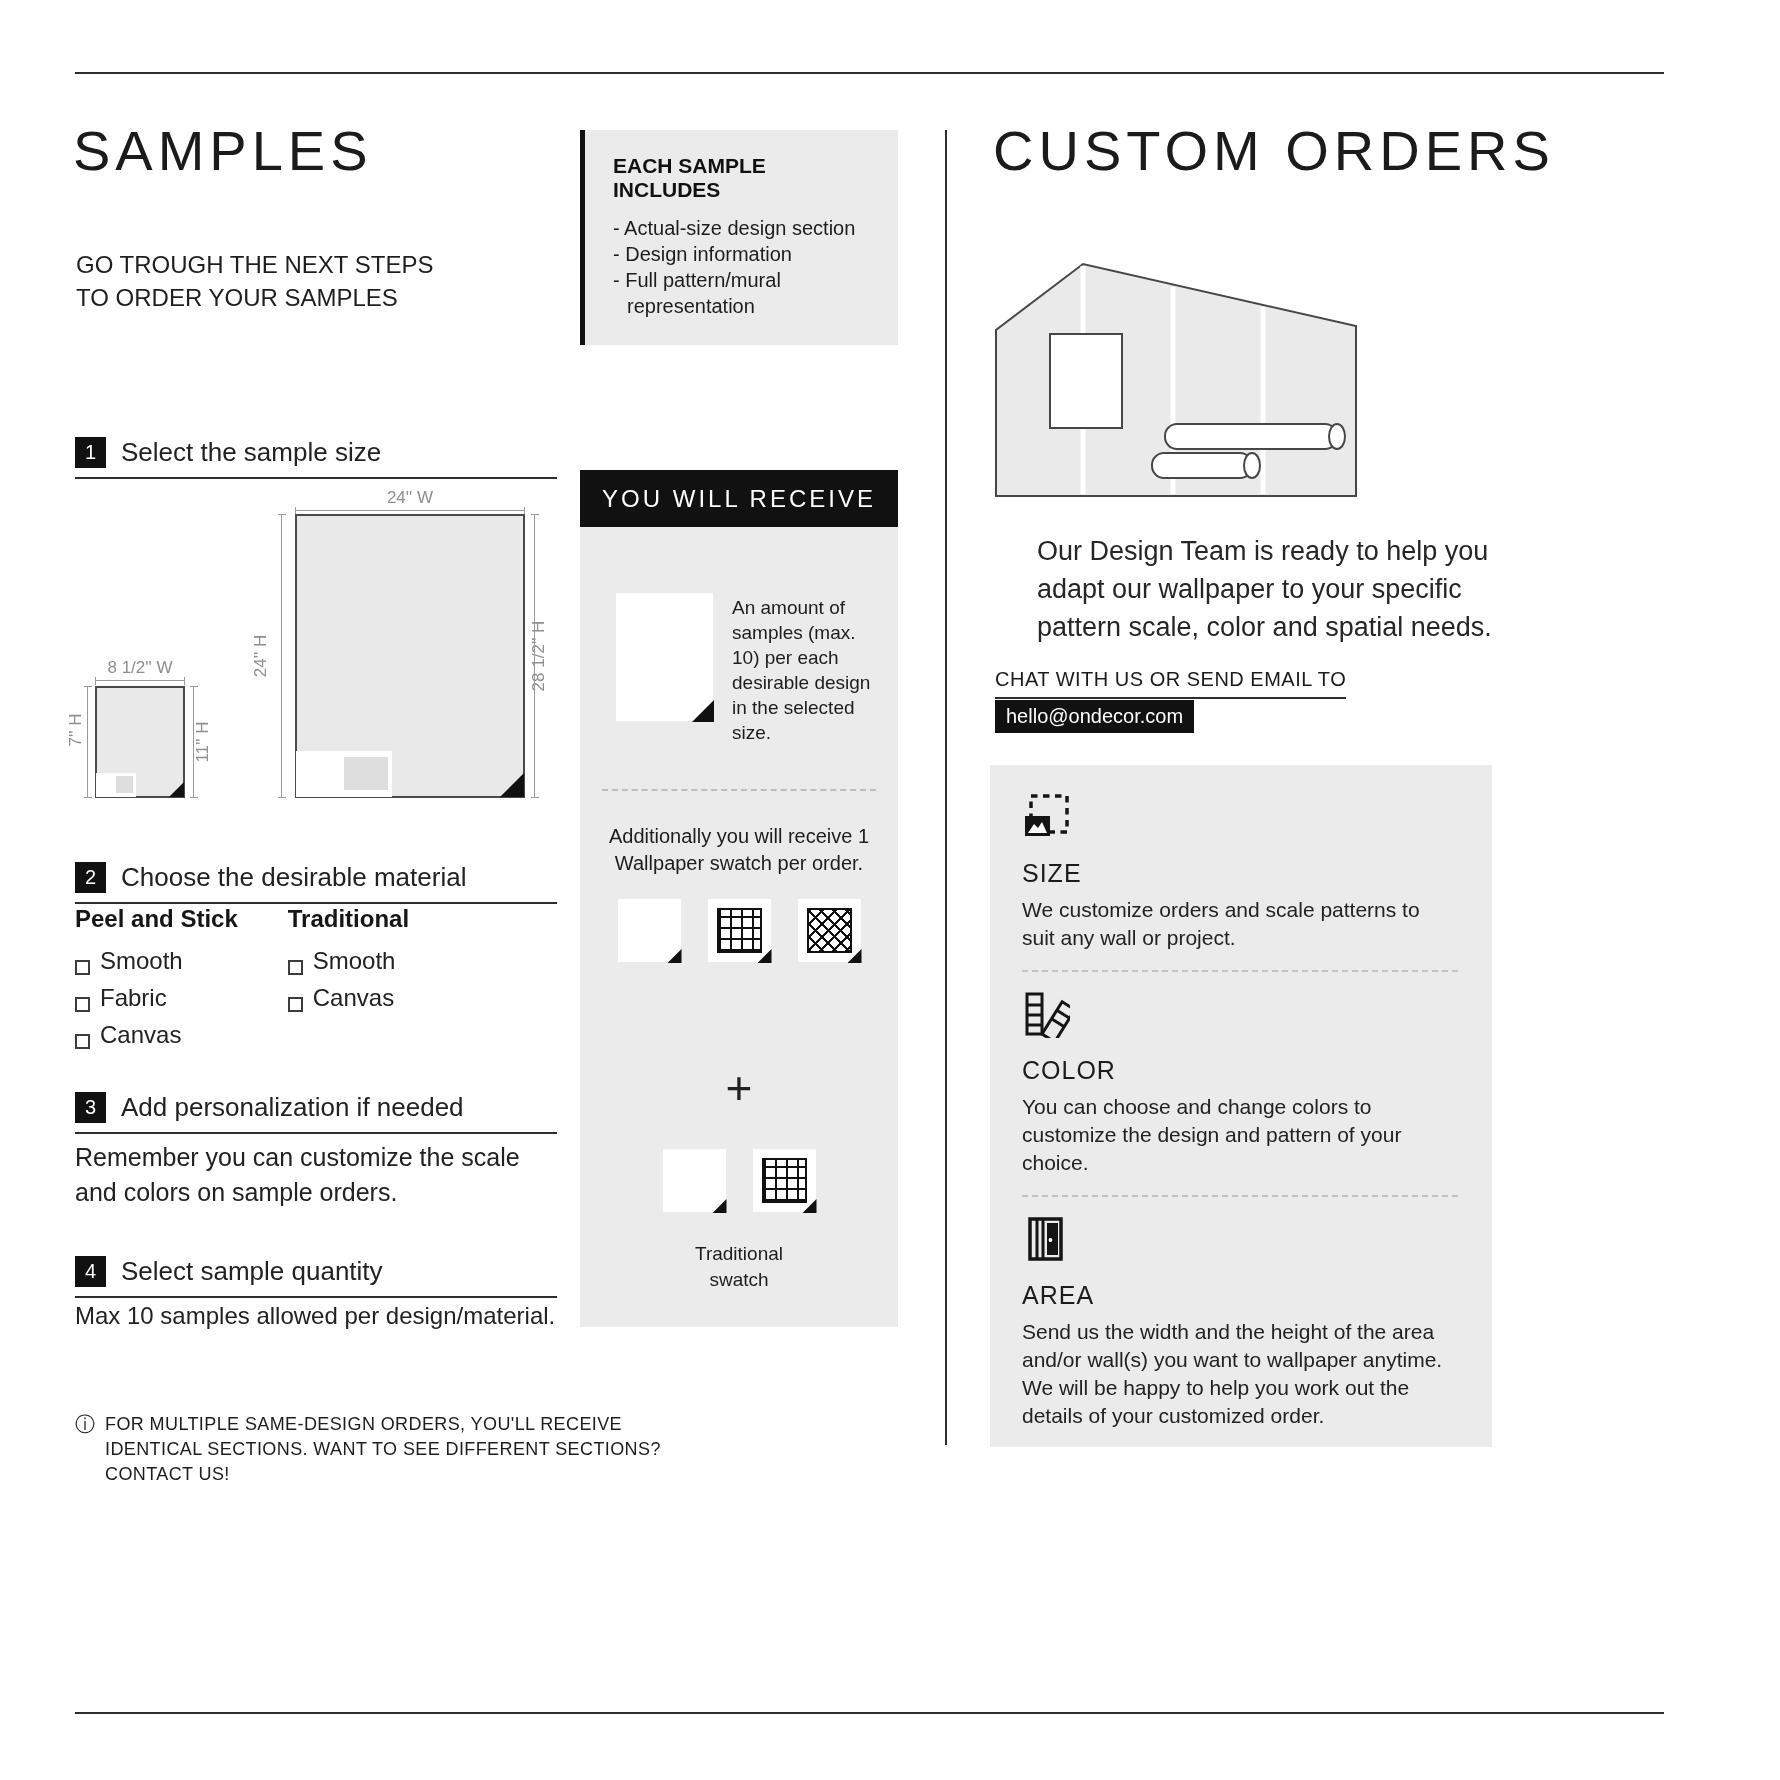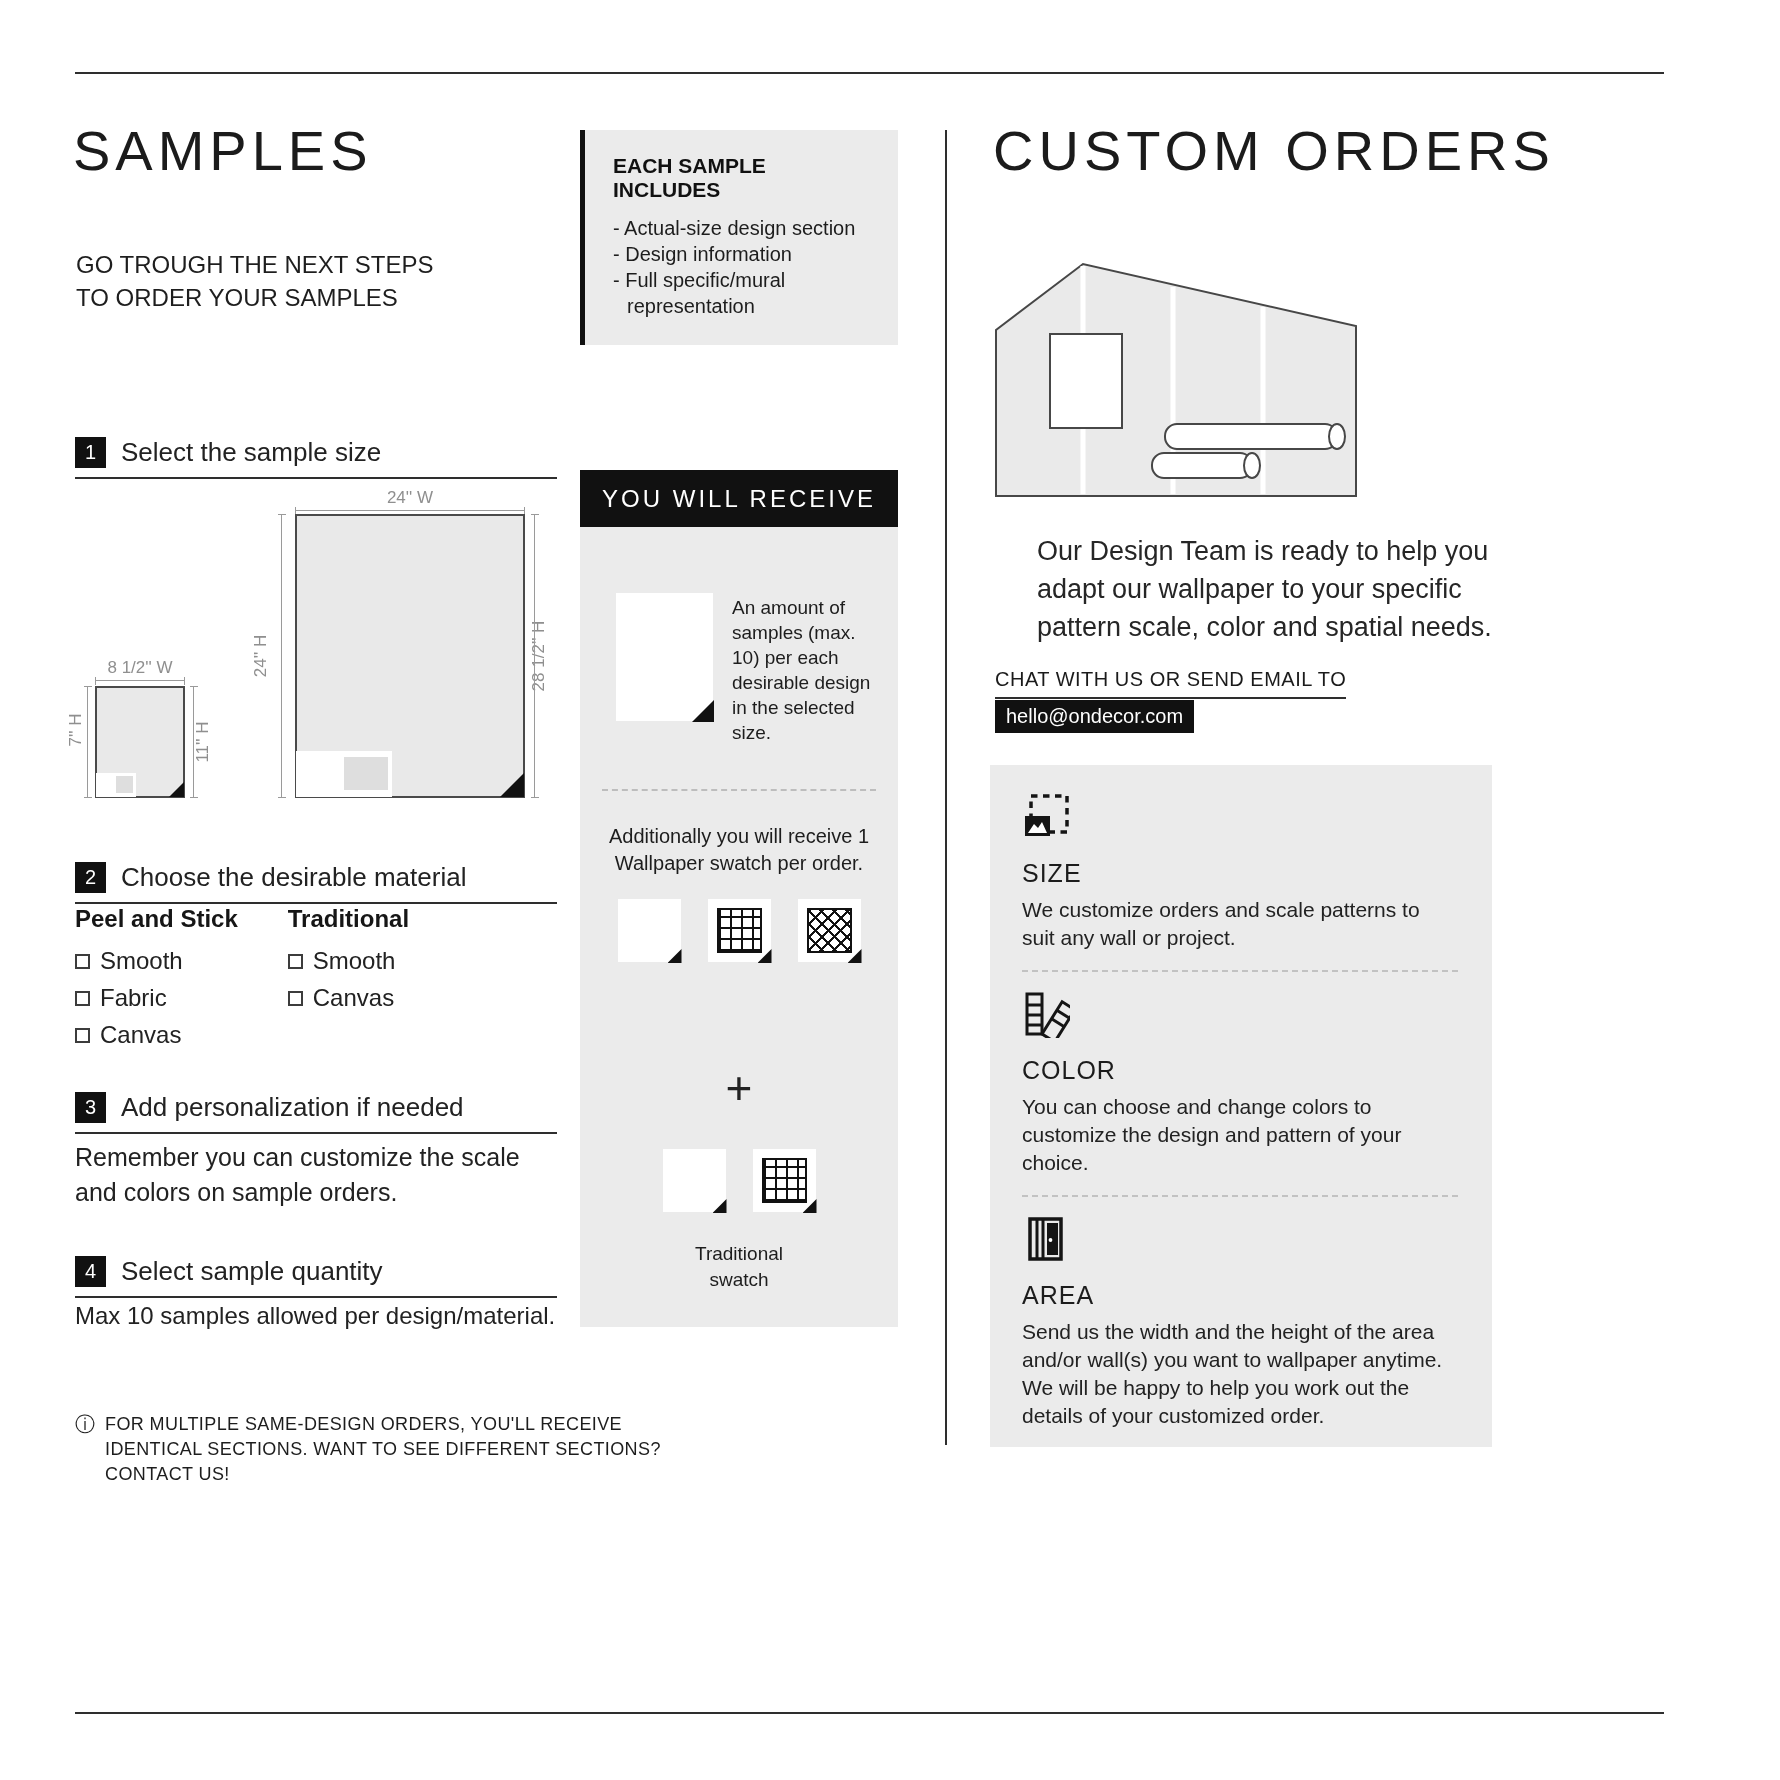--- a/index.html
+++ b/index.html
@@ -47,21 +47,21 @@
   .dim-h { position:absolute; border-top:1px solid #9a9a9a; }
   .dim-h::before,.dim-h::after { content:""; position:absolute; top:-4px; width:1px; height:8px; background:#9a9a9a; }
   .dim-h::before { left:0; } .dim-h::after { right:0; }
   .dim-v { position:absolute; border-left:1px solid #9a9a9a; }
   .dim-v::before,.dim-v::after { content:""; position:absolute; left:-4px; height:1px; width:8px; background:#9a9a9a; }
   .dim-v::before { top:0; } .dim-v::after { bottom:0; }
 
   
   .materials { position:absolute; left:75px; top:905px; display:flex; gap:50px; }
   .mat-title { font-weight:bold; font-size:24px; margin-bottom:14px; color:#161616; }
-  .mat-item { display:flex; align-items:center; gap:10px; font-size:24px; margin-bottom:9px; color:#222; }
+  .mat-item { display:flex; align-items:flex-end; gap:10px; font-size:24px; margin-bottom:9px; color:#222; }
   .checkbox { display:inline-block; width:15px; height:15px; min-width:15px; border:2px solid #3c3c3c; background:#fff; }
 
   .step3-text { position:absolute; left:75px; top:1140px; width:460px; font-size:25px; line-height:35px; color:#222; }
   .step4-text { position:absolute; left:75px; top:1302px; width:500px; font-size:24px; color:#222; }
 
   .footnote { position:absolute; left:75px; top:1412px; width:600px; display:flex; gap:10px; }
   .footnote-icon { font-size:20px; line-height:25px; color:#222; }
   .footnote-text { font-size:18px; line-height:25px; letter-spacing:0.4px; color:#1d1d1d; width:560px; }
 
   
@@ -202,21 +202,21 @@
 
   <div class="footnote">
     <span class="footnote-icon">ⓘ</span>
     <span class="footnote-text">FOR MULTIPLE SAME-DESIGN ORDERS, YOU'LL RECEIVE IDENTICAL SECTIONS. WANT TO SEE DIFFERENT SECTIONS? CONTACT US!</span>
   </div>
 
   <div class="includes-box">
     <div class="includes-title">EACH SAMPLE INCLUDES</div>
     <div class="includes-item">- Actual-size design section</div>
     <div class="includes-item">- Design information</div>
-    <div class="includes-item">- Full specific/mural representation</div>
+    <div class="includes-item">- Full pattern/mural representation</div>
   </div>
 
   <div class="receive-head">YOU WILL RECEIVE</div>
 
   <div class="receive-body">
     <div class="page-icon">
       <div class="fold fold-22"></div>
     </div>
     <div class="receive-text1">An amount of samples (max. 10) per each desirable design in the selected size.</div>
     <div class="dash-line dash-1"></div>

